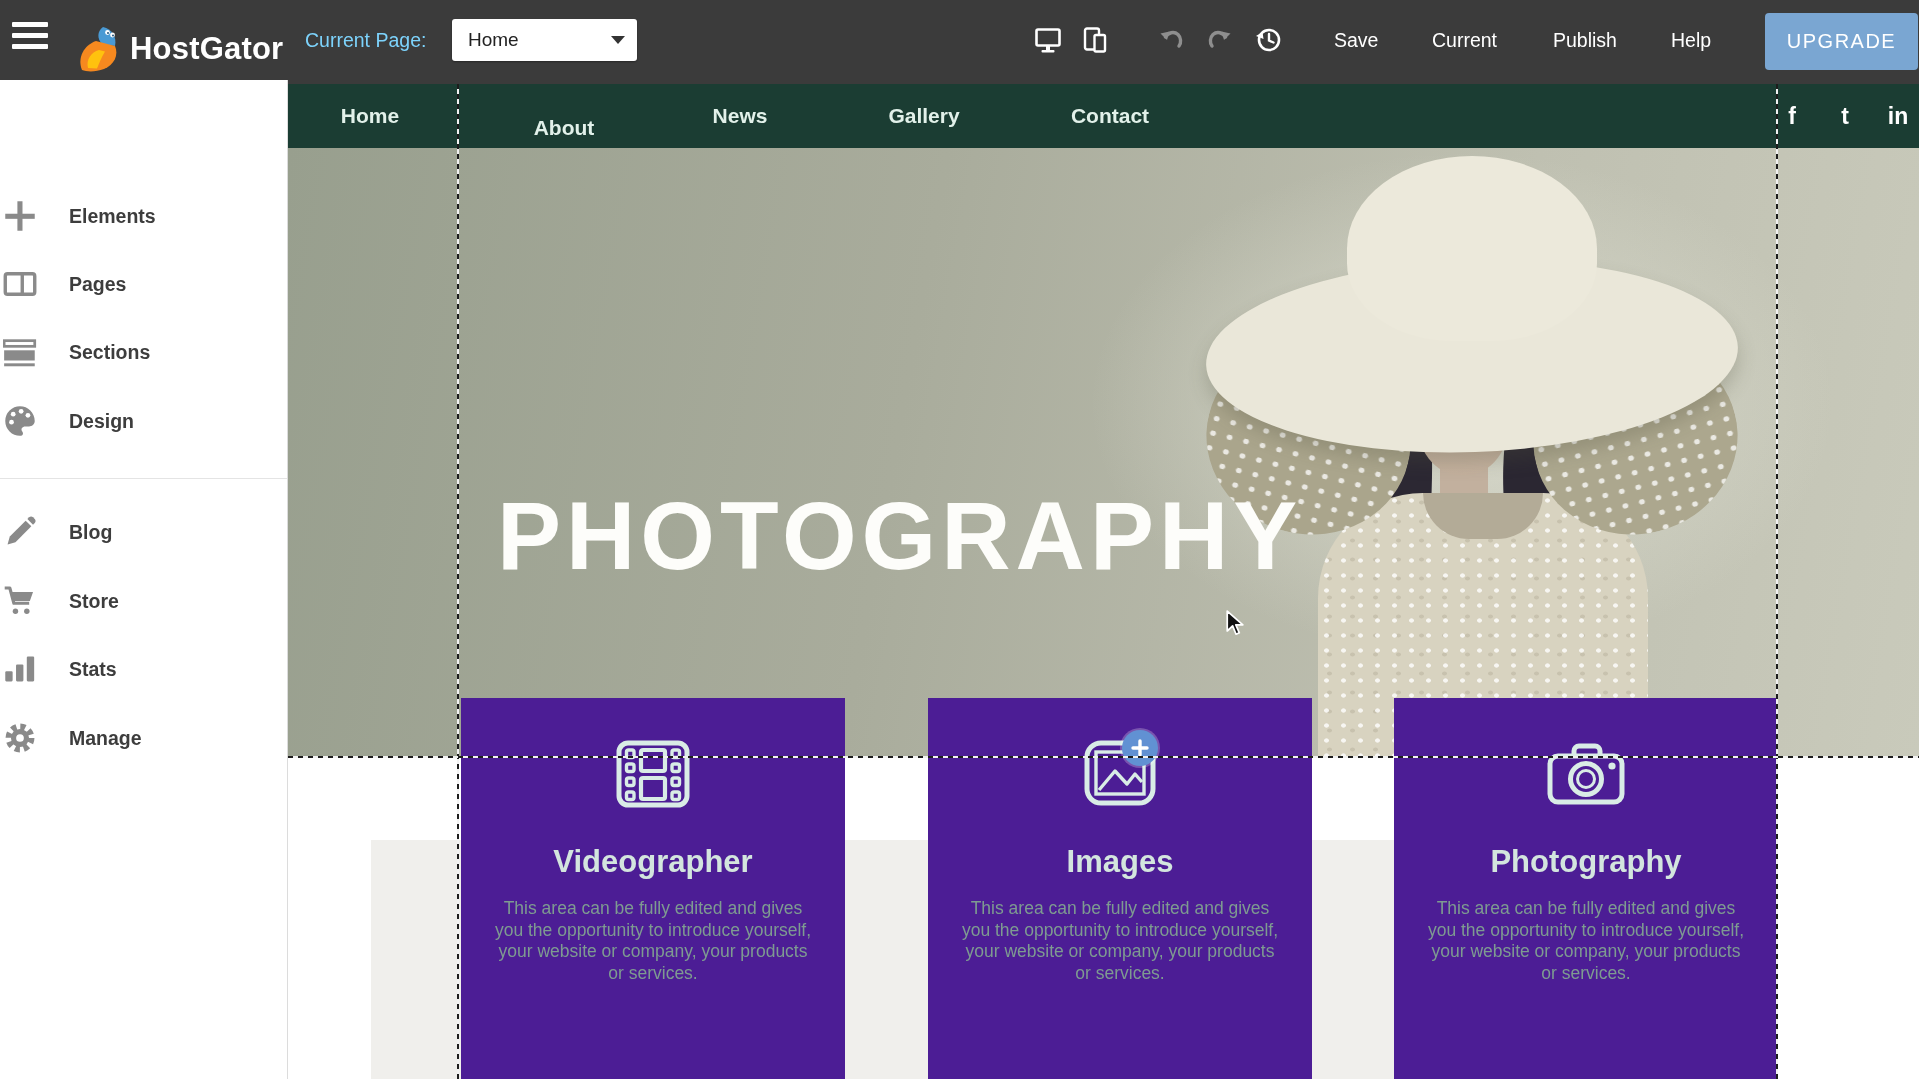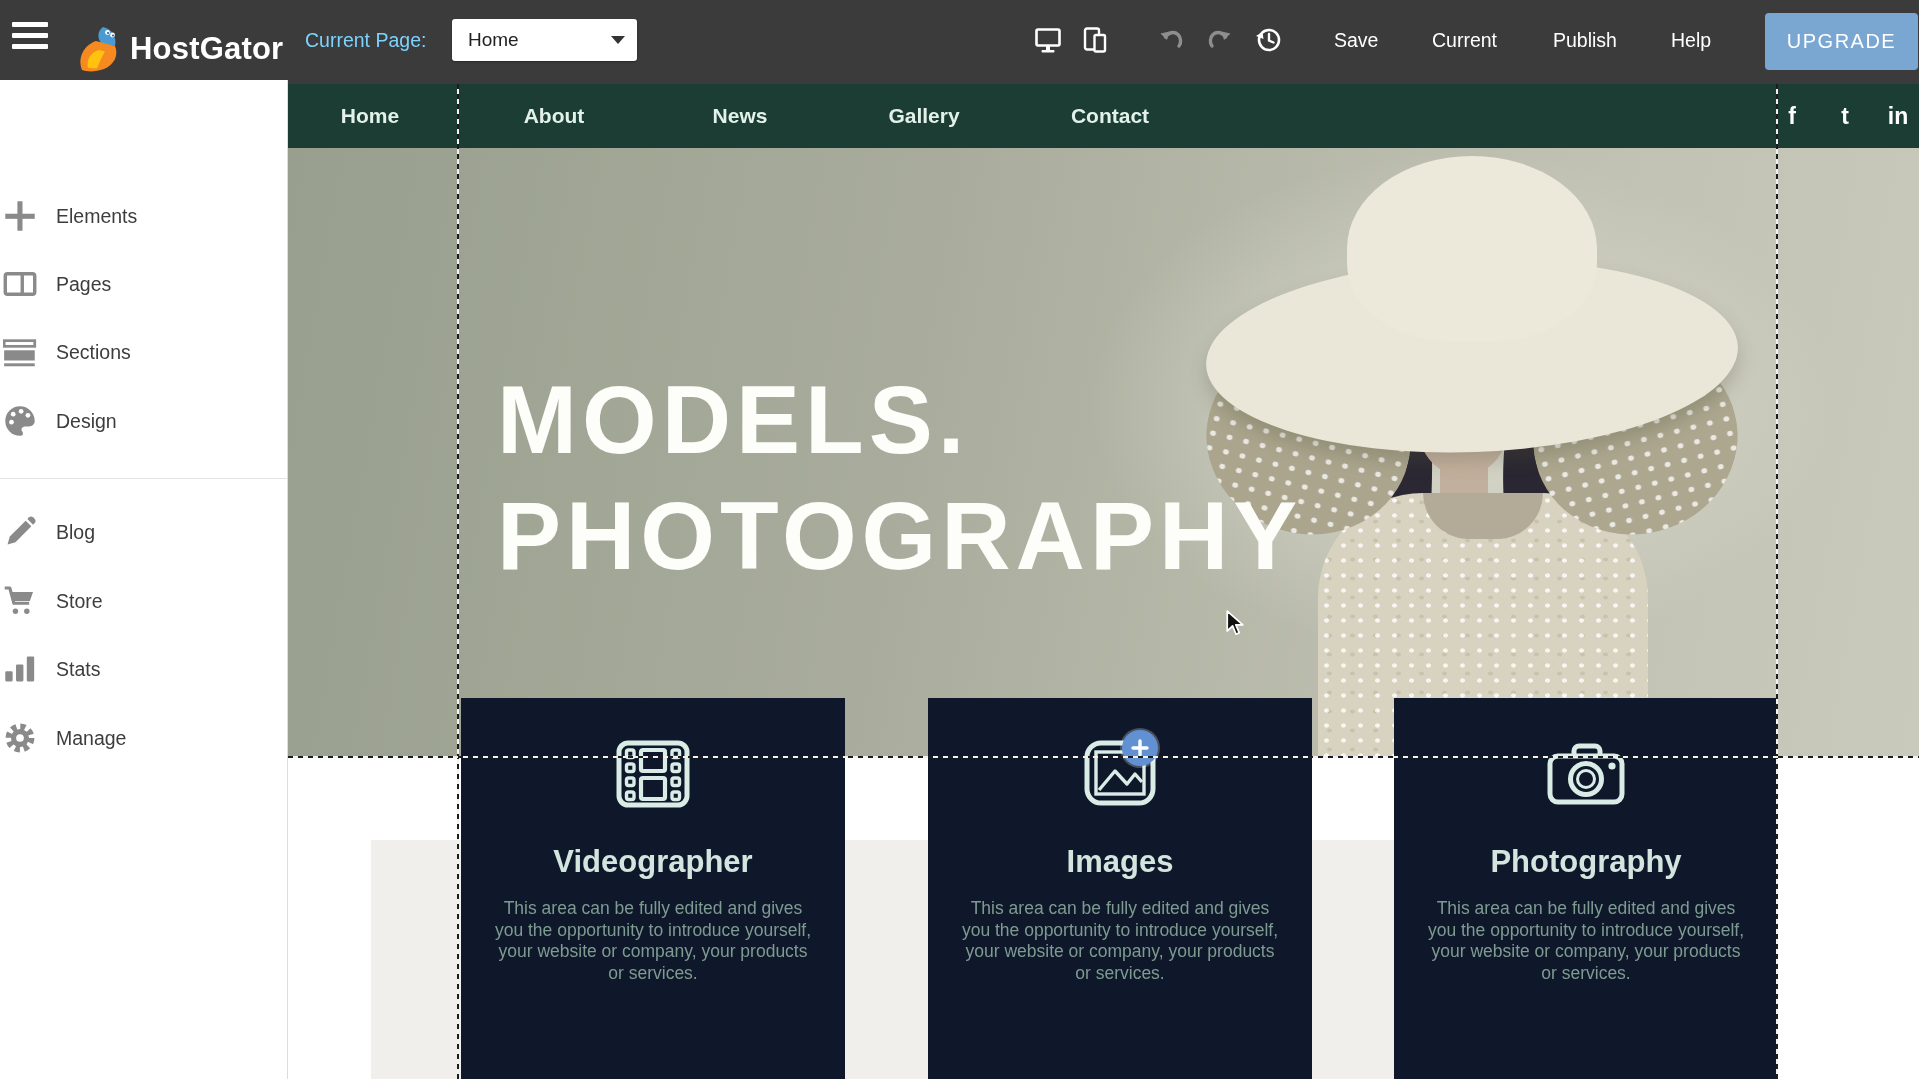--- a/index.html
+++ b/index.html
@@ -25,21 +25,21 @@
   .tb-btn { position:absolute; top:0; height:80px; line-height:80px; color:#fff; font-size:19.5px; cursor:pointer; }
   .upgrade { position:absolute; left:1765px; top:13px; width:153px; height:57px; background:#7aa6d2; color:#fff;
              font-size:20px; letter-spacing:1.5px; border:none; border-radius:4px; cursor:pointer;
              font-family:"Liberation Sans",sans-serif; }
 
   
   .sidebar { position:absolute; left:0; top:80px; width:288px; height:999px; background:#fff;
              border-right:1px solid #dcdcdc; z-index:15; }
   .side-item { position:absolute; left:0; width:288px; height:68px; display:flex; align-items:center; cursor:pointer; }
   .side-item .ico { width:34px; height:34px; margin-left:3px; display:flex; align-items:center; justify-content:center; }
-  .side-item .lbl { margin-left:19px; font-size:19.5px; color:#3d3d3d; }
+  .side-item .lbl { margin-left:32px; font-size:19.5px; color:#3d3d3d;font-weight:bold; }
   .side-divider { position:absolute; left:0; top:398px; width:287px; height:1px; background:#e4e4e4; }
 
   
   .canvas { position:absolute; left:288px; top:80px; width:1631px; height:999px; background:#fff; }
   .site-nav { position:absolute; left:0; top:4px; width:1631px; height:64px; background:#1b3d33; }
   .nav-item { position:absolute; top:0; height:64px; line-height:64px; transform:translateX(-50%);
               color:#e2f1ea; font-size:21px; font-weight:600; cursor:pointer; white-space:nowrap; }
   .soc { position:absolute; top:0; height:64px; line-height:64px; transform:translateX(-50%);
          color:#fff; font-size:23px; font-weight:bold; cursor:pointer; }
 
@@ -81,21 +81,21 @@
                  background-image:radial-gradient(rgba(255,255,255,.75) 2.6px, transparent 3.4px);
                  background-size:17px 15px; }
   .brim { left:918px; top:112px; width:532px; height:192px; background:#eae7d9; border-radius:50%;
           transform:rotate(-2deg); box-shadow:0 10px 18px rgba(80,78,60,.25); }
   .crown { left:1059px; top:8px; width:250px; height:185px; background:#ece9db;
            border-radius:50% 50% 42% 42%; }
 
   
   .graypanel { position:absolute; left:83px; top:760px; width:1406px; height:239px; background:#f0efec; }
 
-  .card { position:absolute; top:618px; width:384px; height:381px; background:#0f172a; z-index:3; }
+  .card { position:absolute; top:618px; width:384px; height:381px; background:#4c1d95; z-index:3; }
   .card .icon-wrap { position:absolute; left:50%; top:42px; transform:translateX(-50%); }
   .card .title { position:absolute; left:0; top:146px; width:100%; text-align:center;
                  color:#d3e5de; font-size:31px; font-weight:600; cursor:text; }
   .card .body { position:absolute; left:0; top:200px; width:100%; padding:0 30px; text-align:center;
                 color:#7e9b91; font-size:17.5px; line-height:21.5px; cursor:text; }
   .badge { position:absolute; left:50%; top:-10px; margin-left:2px; width:36px; height:36px;
            border-radius:50%; background:#6191d3; z-index:7; display:flex; align-items:center;
            justify-content:center; cursor:pointer; box-shadow:0 0 0 2px rgba(255,255,255,.25); }
 
   
@@ -271,21 +271,21 @@
         </svg>
       </span>
       <span class="lbl">Manage</span>
     </div>
   </aside>
 
   <main class="canvas">
 
     <nav class="site-nav">
       <span class="nav-item" style="left:82px;">Home</span>
-      <span class="nav-item" style="left:266px;">About</span>
+      <span class="nav-item" style="left:276px;margin-top:12px;">About</span>
       <span class="nav-item" style="left:452px;">News</span>
       <span class="nav-item" style="left:636px;">Gallery</span>
       <span class="nav-item" style="left:822px;">Contact</span>
       <span class="soc" style="left:1504px;">f</span>
       <span class="soc" style="left:1557px;">t</span>
       <span class="soc" style="left:1610px;">in</span>
     </nav>
 
     <section class="hero">
       <div class="model">
@@ -294,21 +294,20 @@
         <div class="neck"></div>
         <div class="torso"></div>
         <div class="neckline"></div>
         <div class="face"></div>
         <div class="lips"></div>
         <div class="brim-side-l"></div>
         <div class="brim-side-r"></div>
         <div class="brim dots-dark"></div>
         <div class="crown dots-dark"></div>
       </div>
-      <div class="hero-line l1">MODELS.</div>
       <div class="hero-line l2">PHOTOGRAPHY</div>
     </section>
 
     <div class="graypanel"></div>
 
     <div class="card" style="left:173px;">
       <div class="icon-wrap">
         <svg width="74" height="68" viewBox="0 0 74 68">
           <rect x="3" y="3" width="68" height="62" rx="9" fill="none" stroke="#d9ece6" stroke-width="5"></rect>
           <g fill="none" stroke="#d9ece6" stroke-width="3.4">

